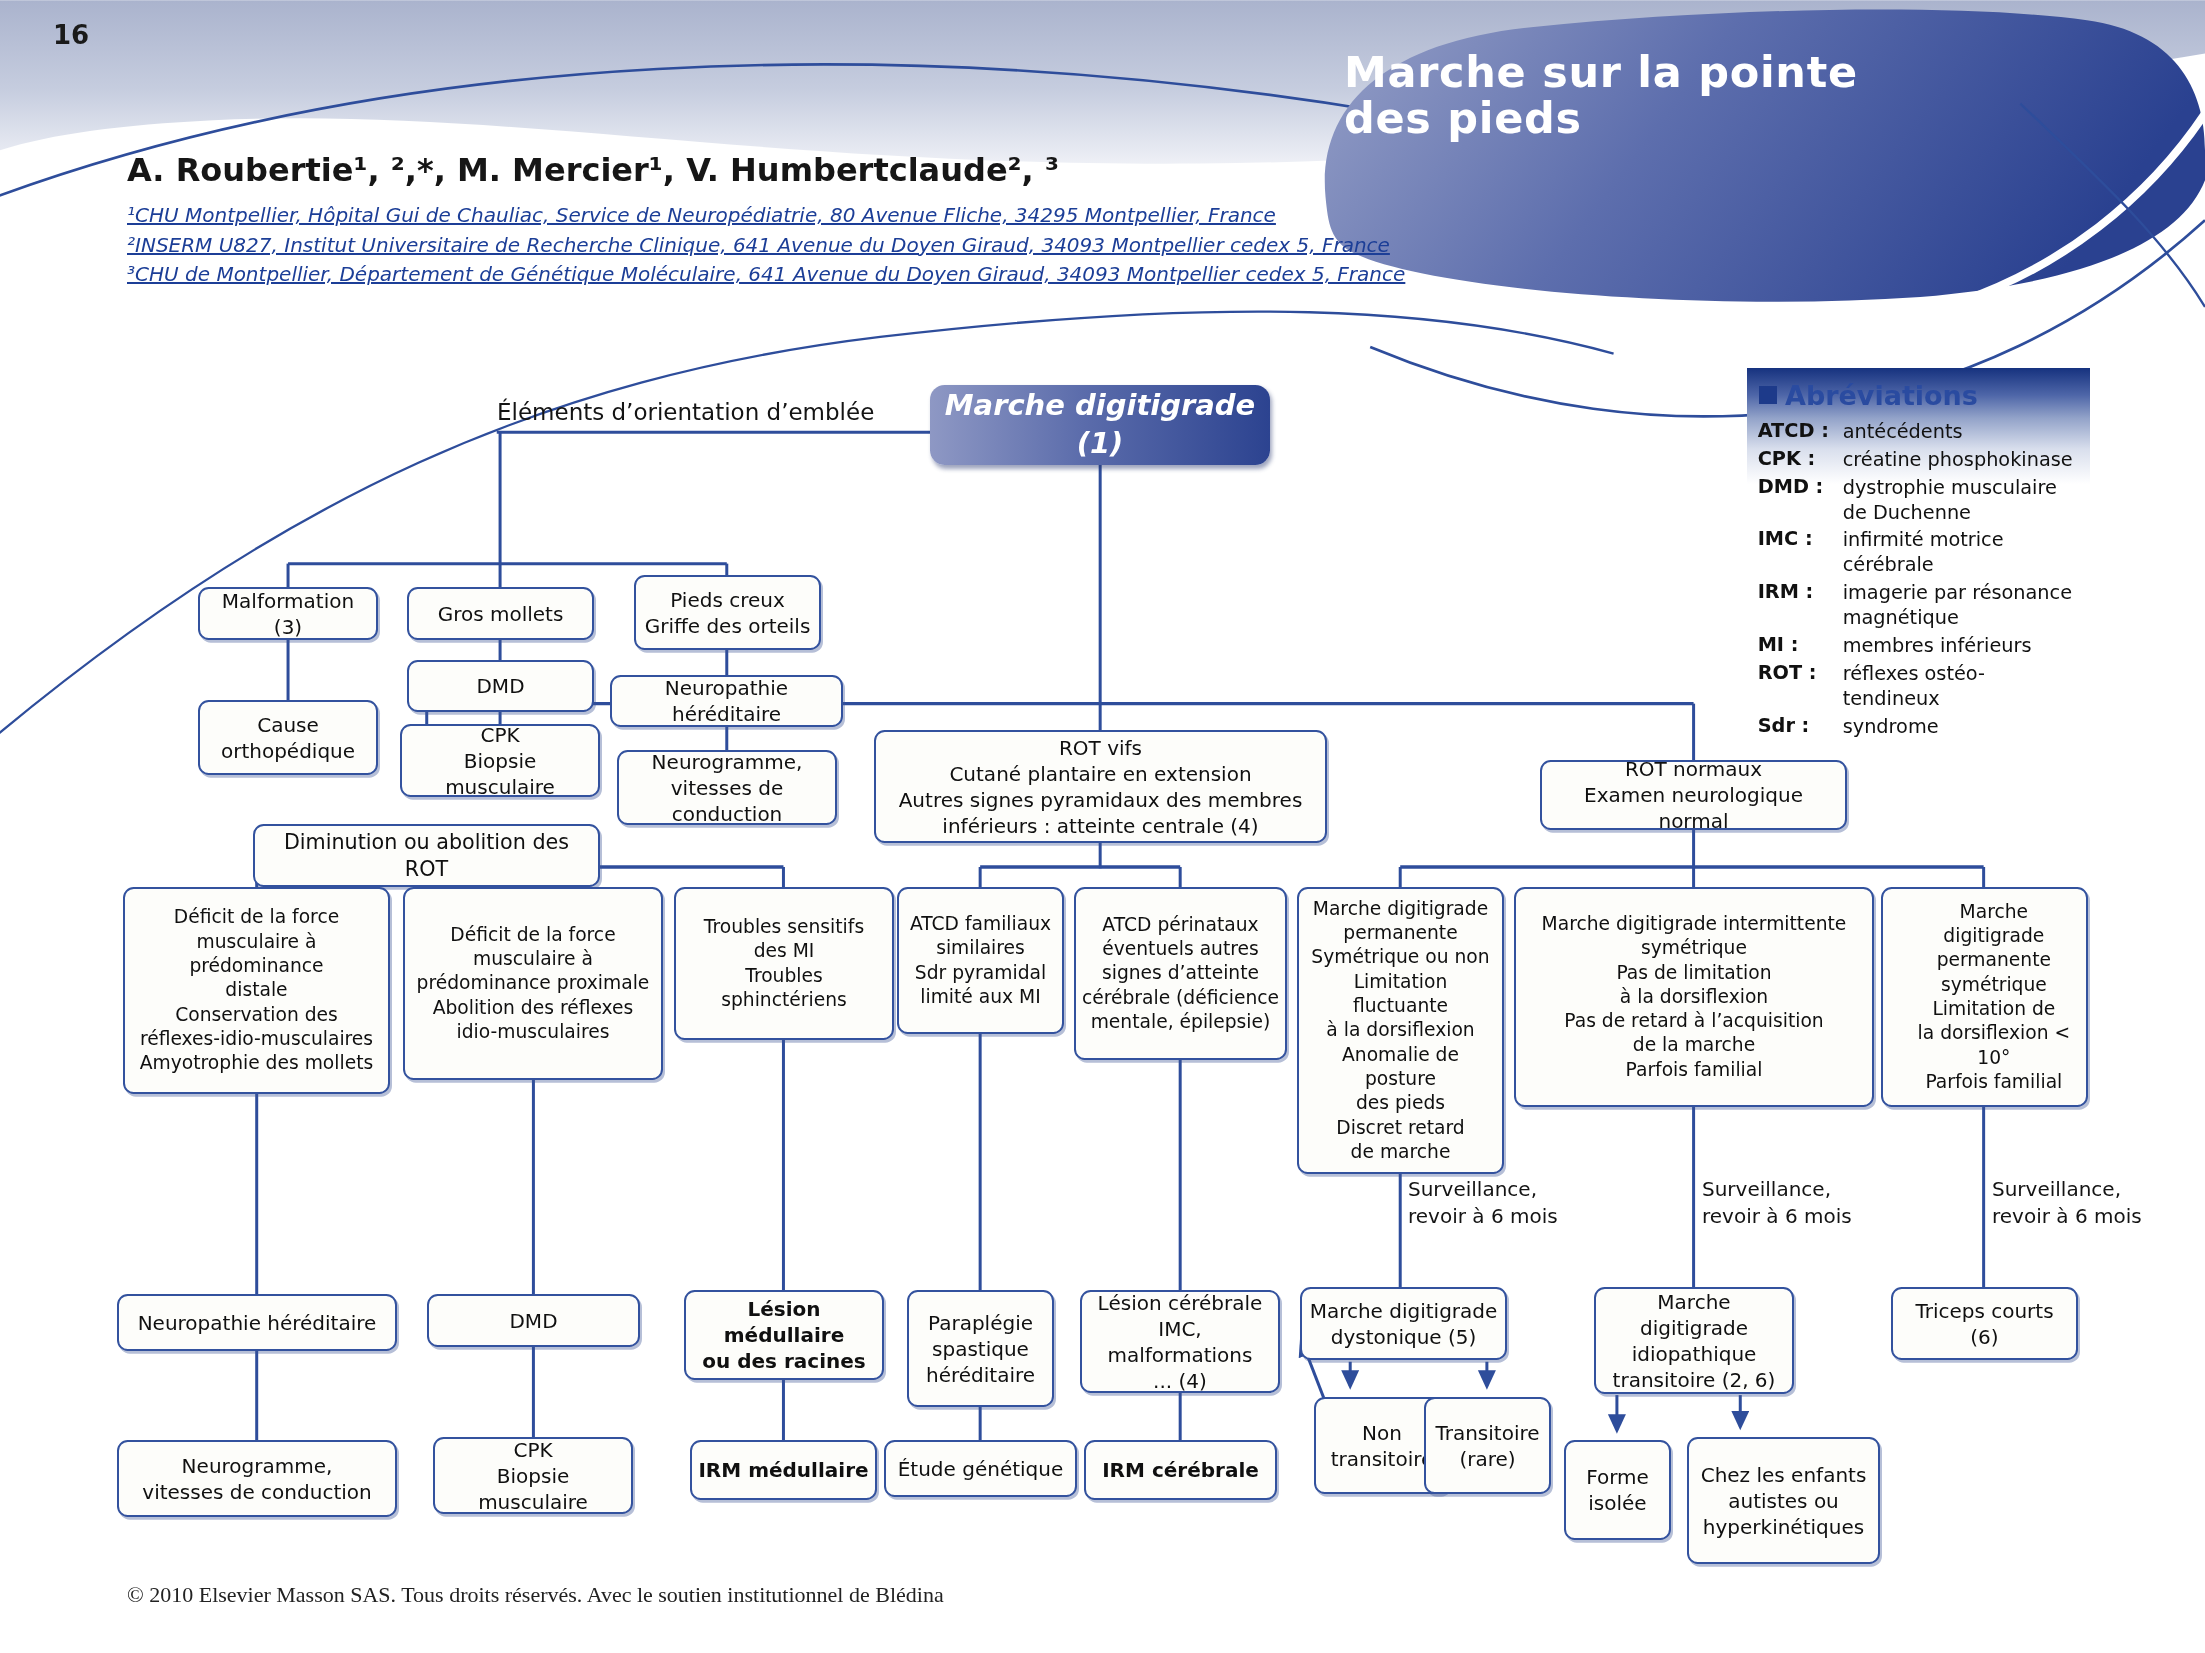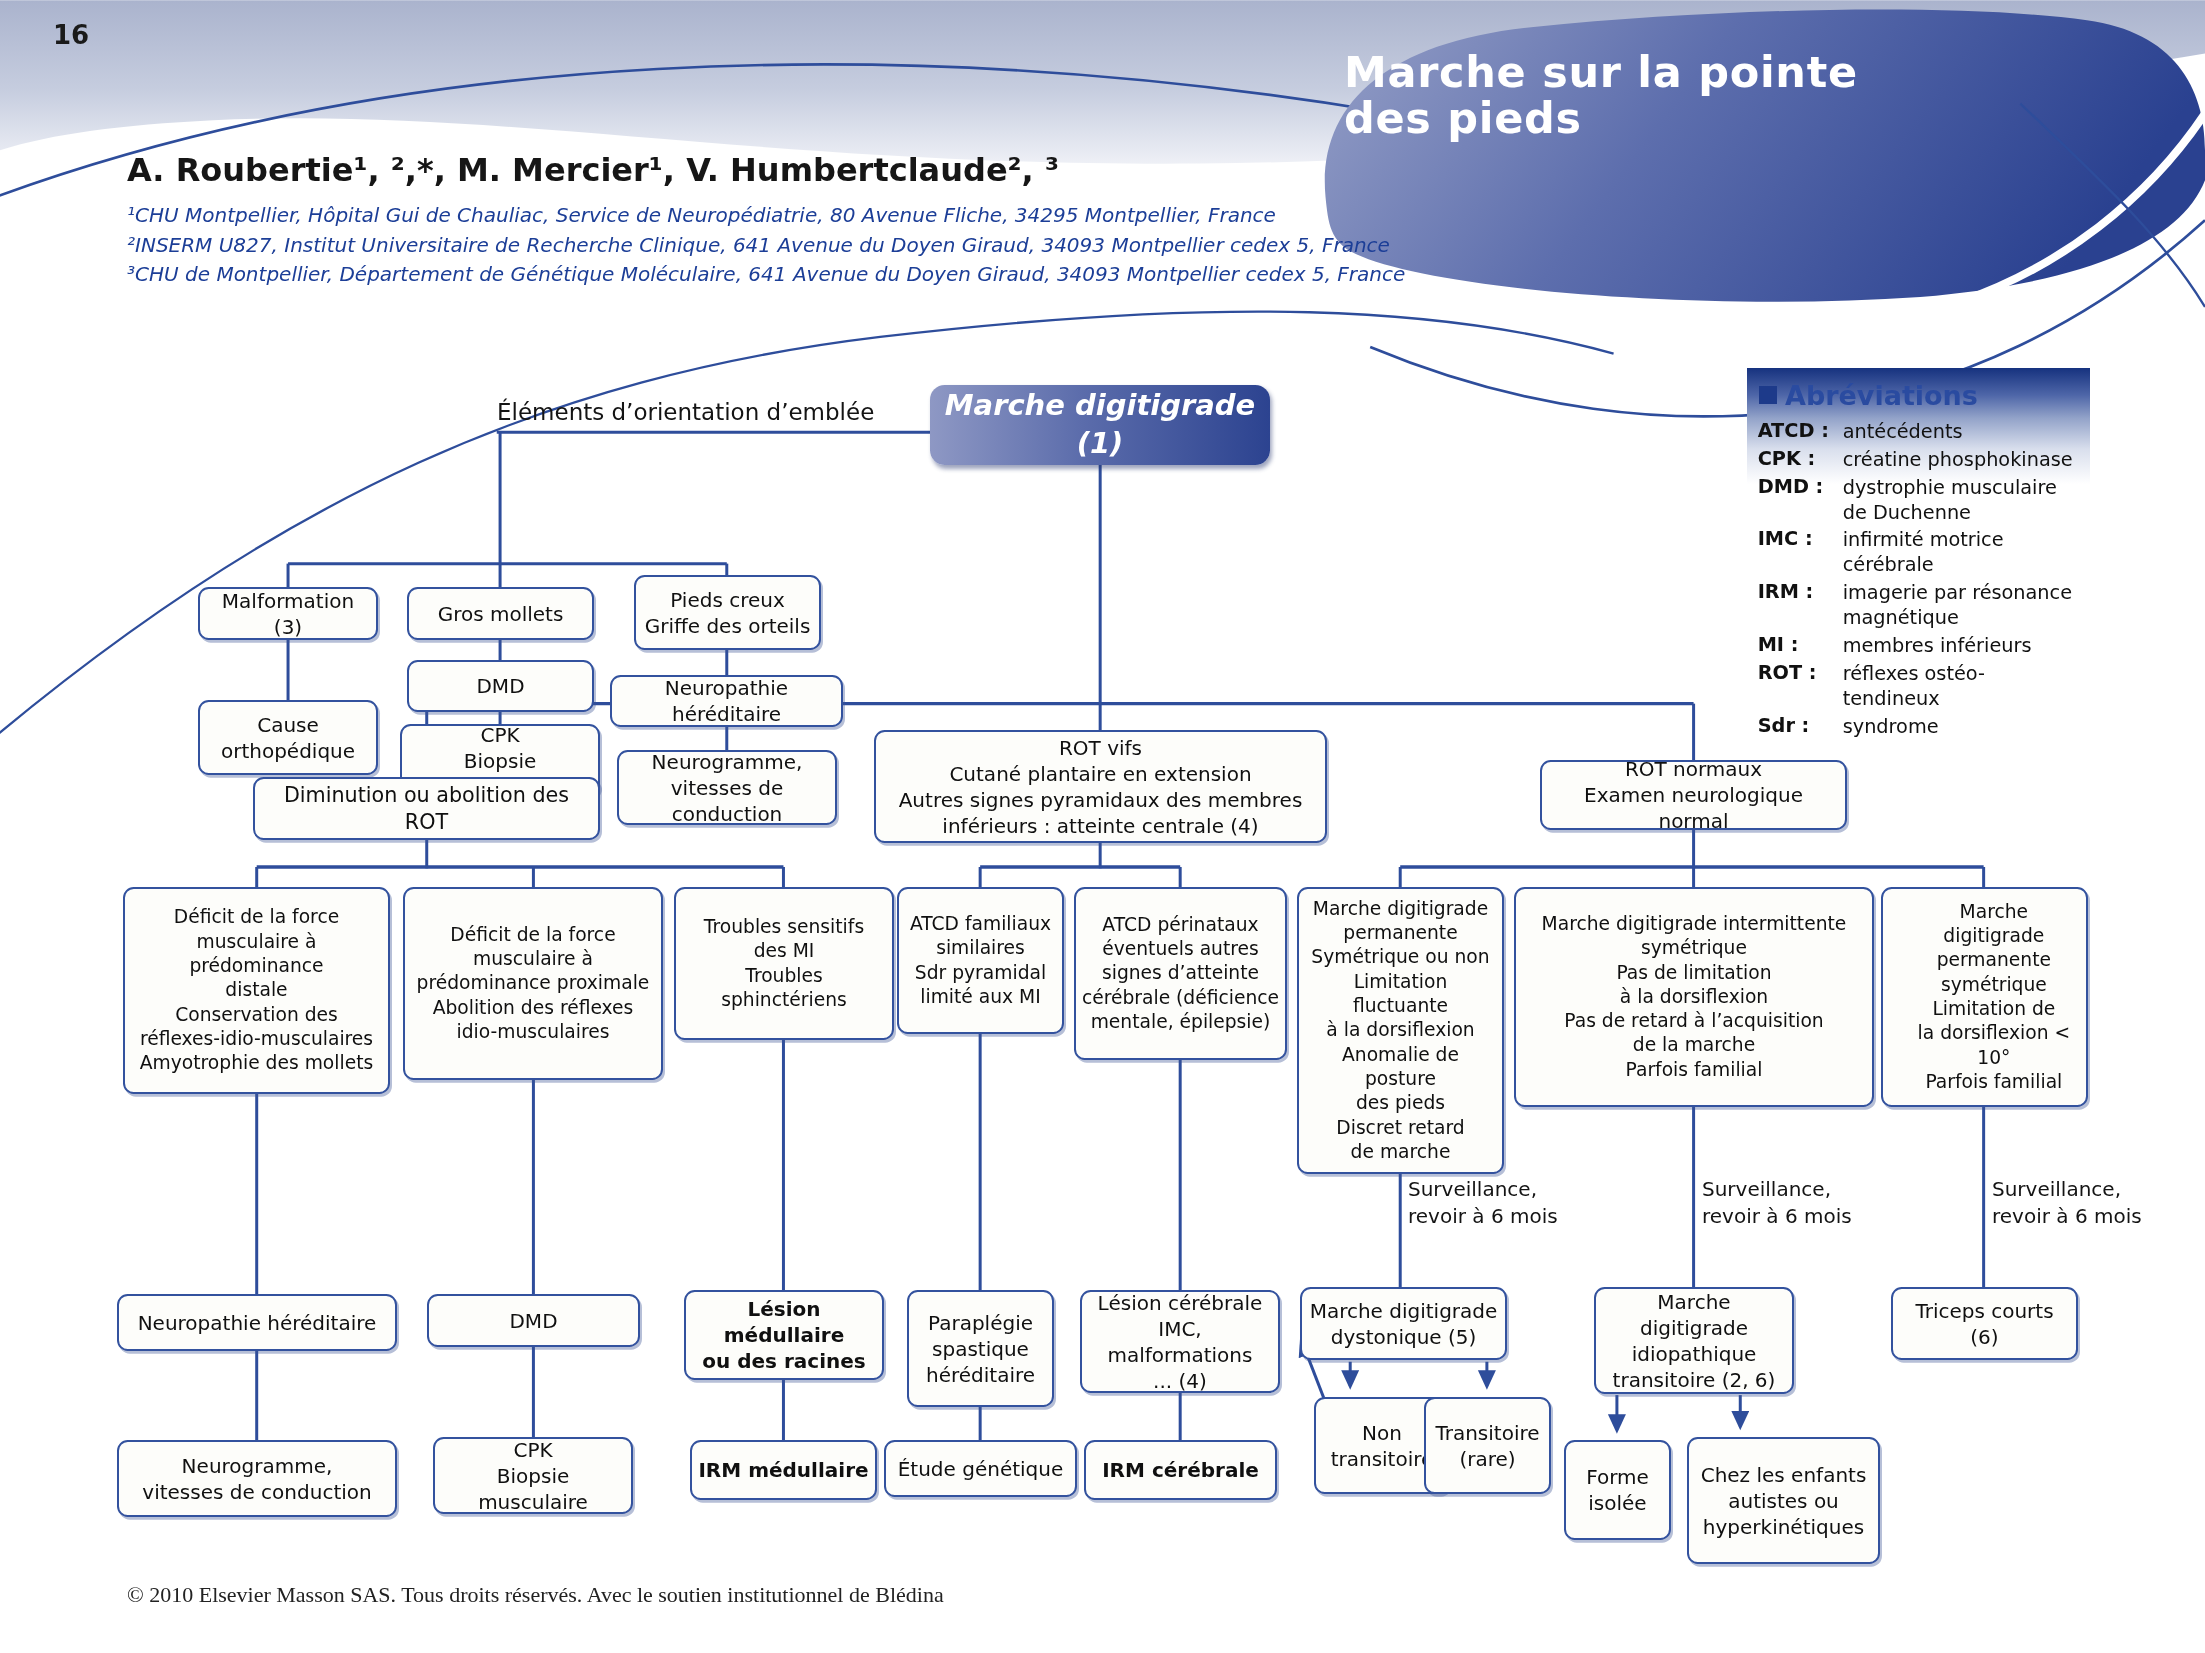--- a/index.html
+++ b/index.html
@@ -14,21 +14,21 @@
 
   
   .page-num{left:53px;top:20px;font-size:26px;font-weight:bold;color:#1a1a1a;z-index:3;}
   .page-title{
     left:1344px;top:49px;width:600px;z-index:3;color:#ffffff;
     font-size:43px;font-weight:bold;line-height:1.08;white-space:pre-line;
     letter-spacing:0.7px;
   }
   .authors{left:127px;top:151px;z-index:3;font-size:32px;font-weight:bold;color:#161616;}
   .affiliations{left:127px;top:201px;z-index:3;font-size:20px;font-style:italic;color:#1c3e97;line-height:1.48;}
-  .affiliations div{white-space:nowrap;}
+  .affiliations div{white-space:nowrap;text-decoration:underline;}
   .footer{left:127px;top:1582px;z-index:3;font-size:22px;color:#222;font-family:"Liberation Serif",serif;}
 
   
   .abbrev{
     left:1747px;top:368px;width:343px;z-index:3;padding:10.7px 10.7px 16px 10.7px;
     background:linear-gradient(180deg,#16327f 0%,#4e66a8 7%,#93a3c9 13%,#d9dfed 21%,#ffffff 30%,#ffffff 100%);
   }
   .abbrev-title{display:flex;align-items:center;margin:1.3px 0 8px 1.3px;}
   .abbrev-title .sq{width:18px;height:18px;background:#1d3a8a;margin-right:8px;flex:0 0 auto;}
   .abbrev-title .tt{font-size:27px;font-weight:bold;color:#2a4ba0;}
@@ -41,21 +41,21 @@
     position:absolute;box-sizing:border-box;z-index:2;
     background:#fdfdfa;border:2.7px solid #33529e;border-radius:10.7px;
     display:flex;align-items:center;justify-content:center;
     text-align:center;white-space:pre-line;
     font-size:18.7px;line-height:1.3;color:#101010;
     box-shadow:2px 2.7px 0 rgba(62,88,150,.38);
     padding:4px 5.3px;
   }
   .nb.bold{font-weight:bold;}
   .nb.f30{font-size:20px;}
-  .nb.f31{font-size:20.7px;}
+  .nb.f31{font-size:20.7px;margin-top:47px;}
   .root-box{
     background:linear-gradient(90deg,#8e98c4 0%,#5b6cab 45%,#2c4390 100%);
     color:#ffffff;font-weight:bold;font-style:italic;font-size:29px;
     border:none;border-radius:14.7px;box-shadow:2px 3.3px 4px rgba(40,55,110,.45);
   }
   .flow-label{position:absolute;z-index:2;font-size:23px;color:#141414;}
   .slabel{position:absolute;z-index:2;font-size:20px;color:#141414;white-space:pre-line;text-align:left;line-height:1.35;}
 
   
   .n-elements-label{left:497px;top:399px;width:400px;}

